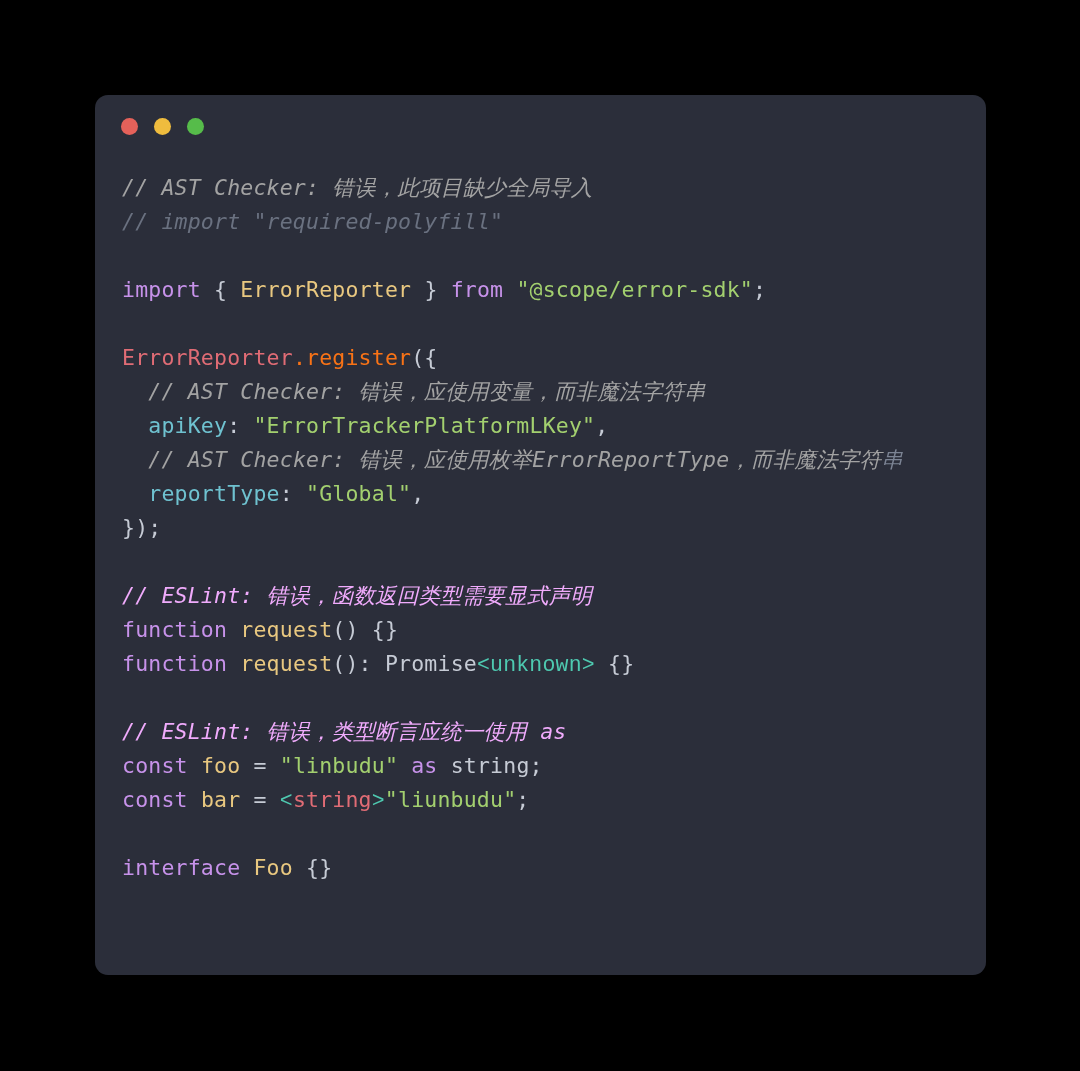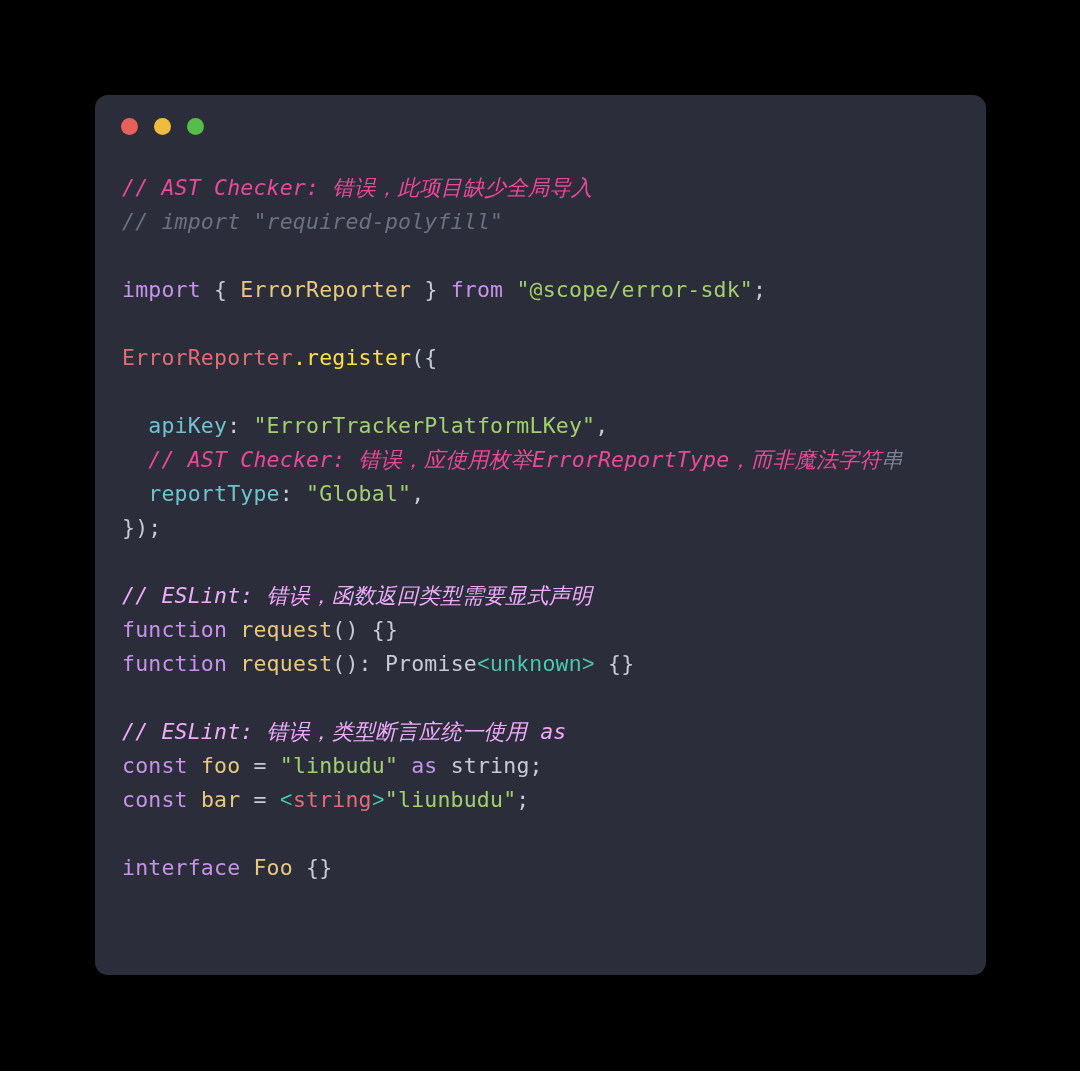--- a/index.html
+++ b/index.html
@@ -67,31 +67,31 @@
     height: 34px;
     line-height: 34px;
     font-size: 21.5px;
     white-space: pre;
     letter-spacing: 0.2px;
     color: #C9CDD6;
   }
   .code-line.blank { color: transparent; }
 
   
-  .t-cmt-amber  { color: #ec4899; font-style: italic; }
+  .t-cmt-amber  { color: #a3a3a3; font-style: italic; }
   .t-cmt-gray   { color: #6A7180; font-style: italic; }
   .t-cmt-blue   { color: #f0abfc; font-style: italic; }
   .t-cmt-dim    { color: #7C8494; font-style: italic; }
 
   .t-kw       { color: #C792EA; text-align: center; }
   .t-fn       { color: #E9C880; }
   .t-str      { color: #A3D06F; }
   .t-punct    { color: #C6CBD5; }
   .t-obj      { color: #E06C75; }
-  .t-method   { color: #fde047; }
+  .t-method   { color: #f97316; }
   .t-prop     { color: #6FC2D0; }
   .t-type     { color: #C6CBD5; }
   .t-generic  { color: #4EC9B0; font-family: Liberation Mono, monospace; }
   .t-plain    { color: #C6CBD5; }
   .t-iface    { color: #E9C880; }
 </style>
 </head>
 <body>
 
 <div id="stage" style="background: rgb(0, 0, 0);">
@@ -103,21 +103,21 @@
       <span class="dot green" style="background: rgb(86, 188, 74);"></span>
     </div>
 
     <div id="code-area">
         <div class="code-line"><span class="t-cmt-amber">// AST Checker: 错误，此项目缺少全局导入</span></div>
         <div class="code-line"><span class="t-cmt-gray">// import "required-polyfill"</span></div>
         <div class="code-line blank">&nbsp;</div>
         <div class="code-line"><span class="t-kw">import</span><span class="t-plain"> </span><span class="t-punct">{</span><span class="t-plain"> </span><span class="t-fn">ErrorReporter</span><span class="t-plain"> </span><span class="t-punct">}</span><span class="t-plain"> </span><span class="t-kw">from</span><span class="t-plain"> </span><span class="t-str">"@scope/error-sdk"</span><span class="t-punct">;</span></div>
         <div class="code-line blank">&nbsp;</div>
         <div class="code-line"><span class="t-obj">ErrorReporter</span><span class="t-method">.register</span><span class="t-punct">({</span></div>
-        <div class="code-line"><span class="t-plain">  </span></div>
+        <div class="code-line"><span class="t-plain">  </span><span class="t-cmt-amber">// AST Checker: 错误，应使用变量，而非魔法字符串</span></div>
         <div class="code-line"><span class="t-plain">  </span><span class="t-prop">apiKey</span><span class="t-punct">: </span><span class="t-str">"ErrorTrackerPlatformLKey"</span><span class="t-punct">,</span></div>
         <div class="code-line"><span class="t-plain">  </span><span class="t-cmt-amber">// AST Checker: 错误，应使用枚举ErrorReportType，而非魔法字符</span><span class="t-cmt-dim">串</span></div>
         <div class="code-line"><span class="t-plain">  </span><span class="t-prop">reportType</span><span class="t-punct">: </span><span class="t-str">"Global"</span><span class="t-punct">,</span></div>
         <div class="code-line"><span class="t-punct">});</span></div>
         <div class="code-line blank">&nbsp;</div>
         <div class="code-line"><span class="t-cmt-blue">// ESLint: 错误，函数返回类型需要显式声明</span></div>
         <div class="code-line"><span class="t-kw">function</span><span class="t-plain"> </span><span class="t-fn">request</span><span class="t-punct">() {}</span></div>
         <div class="code-line"><span class="t-kw">function</span><span class="t-plain"> </span><span class="t-fn">request</span><span class="t-punct">(): </span><span class="t-type">Promise</span><span class="t-generic">&lt;unknown&gt;</span><span class="t-punct"> {}</span></div>
         <div class="code-line blank">&nbsp;</div>
         <div class="code-line"><span class="t-cmt-blue">// ESLint: 错误，类型断言应统一使用 as</span></div>

